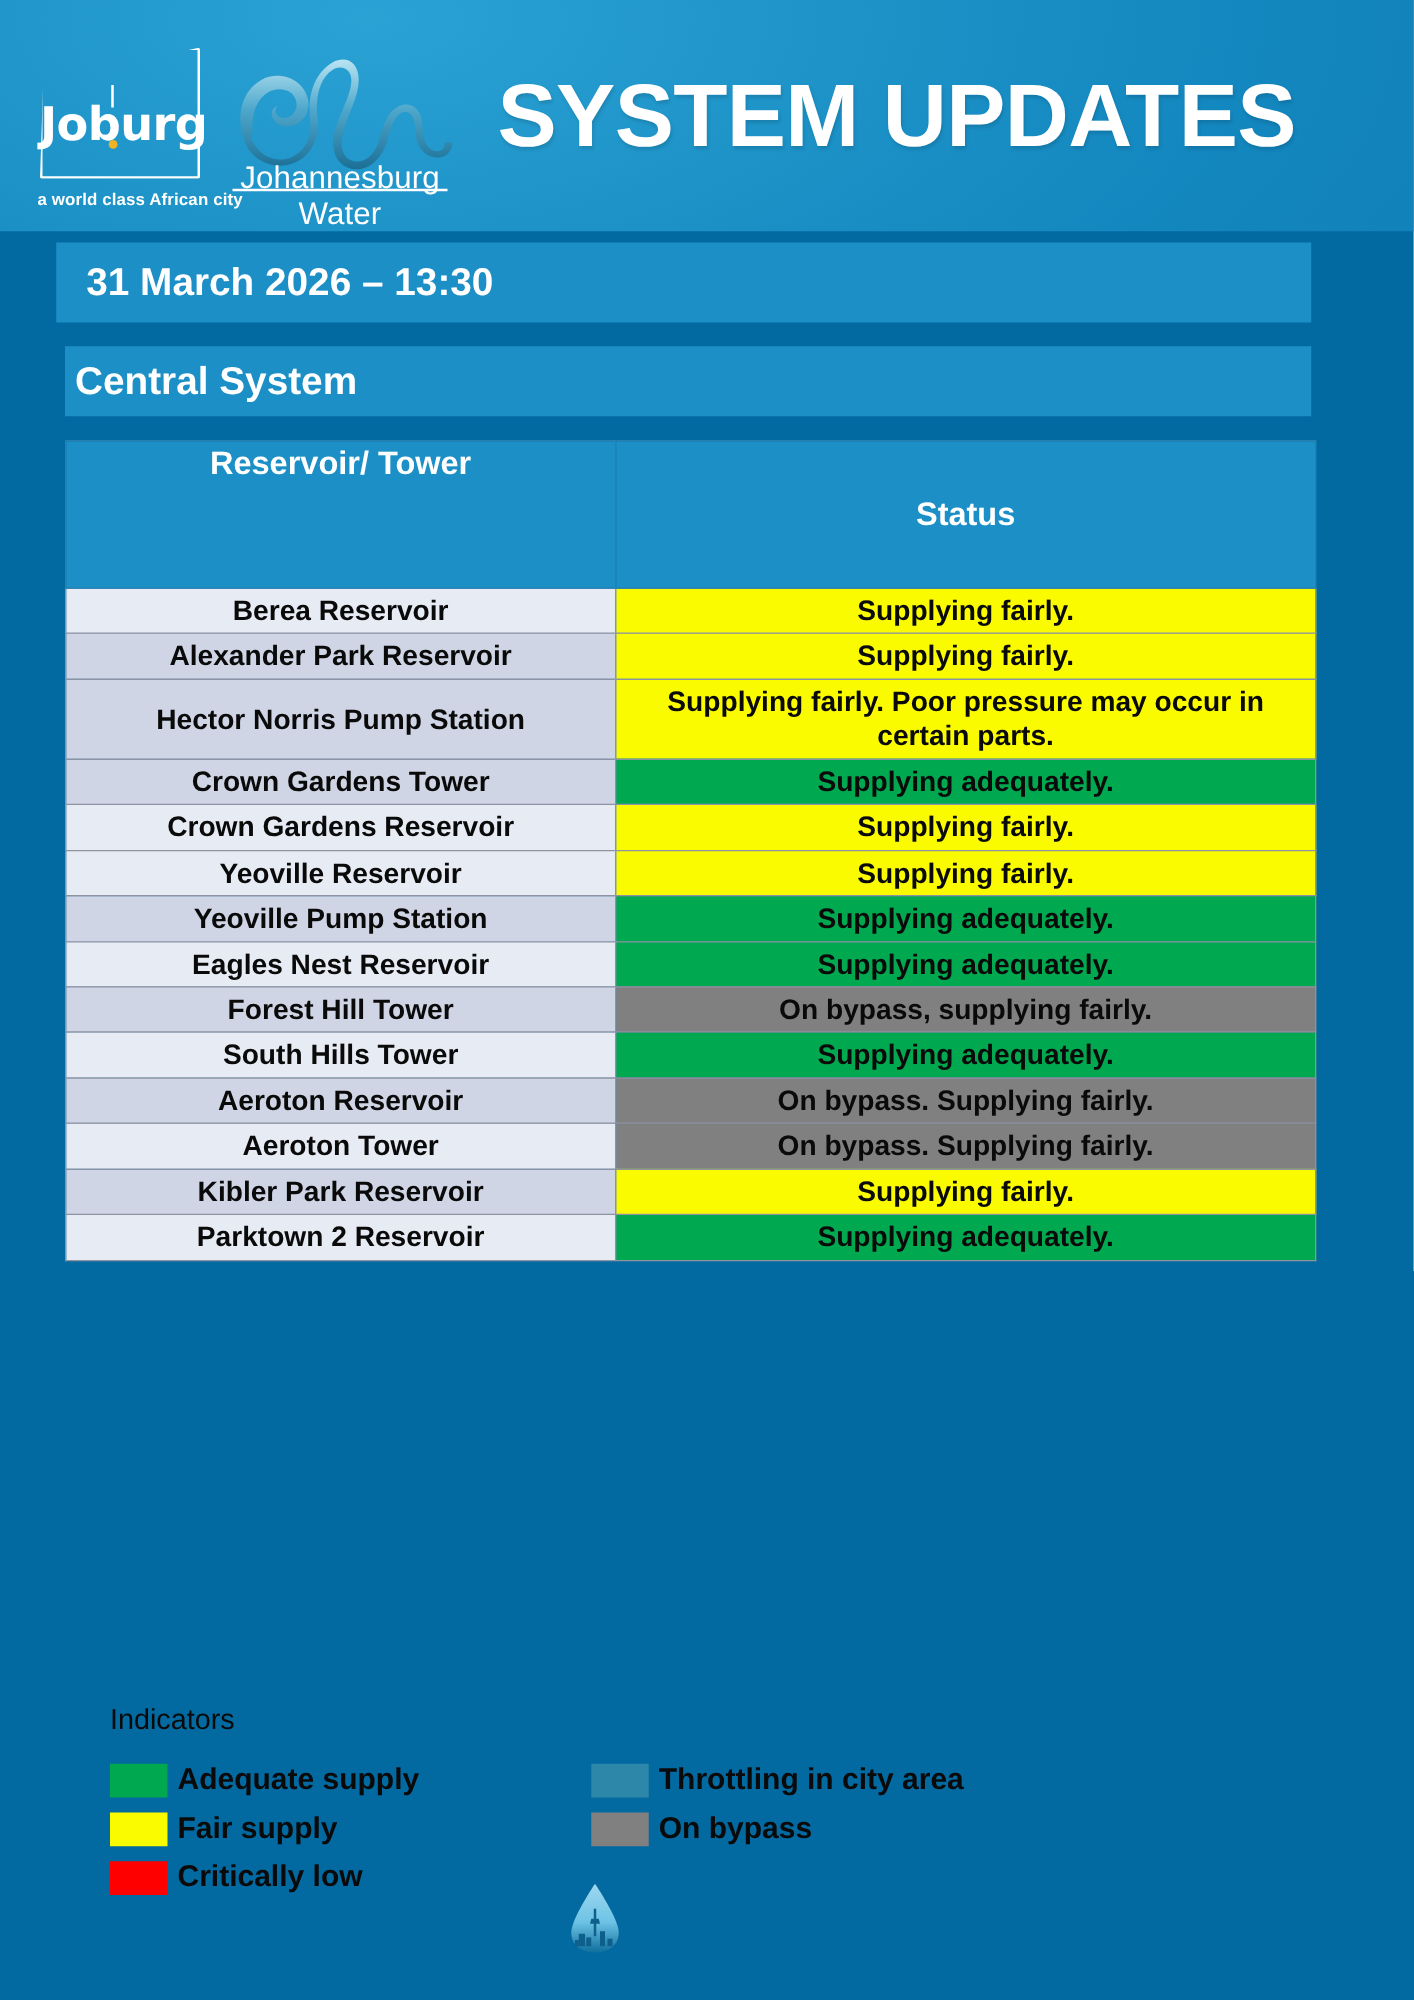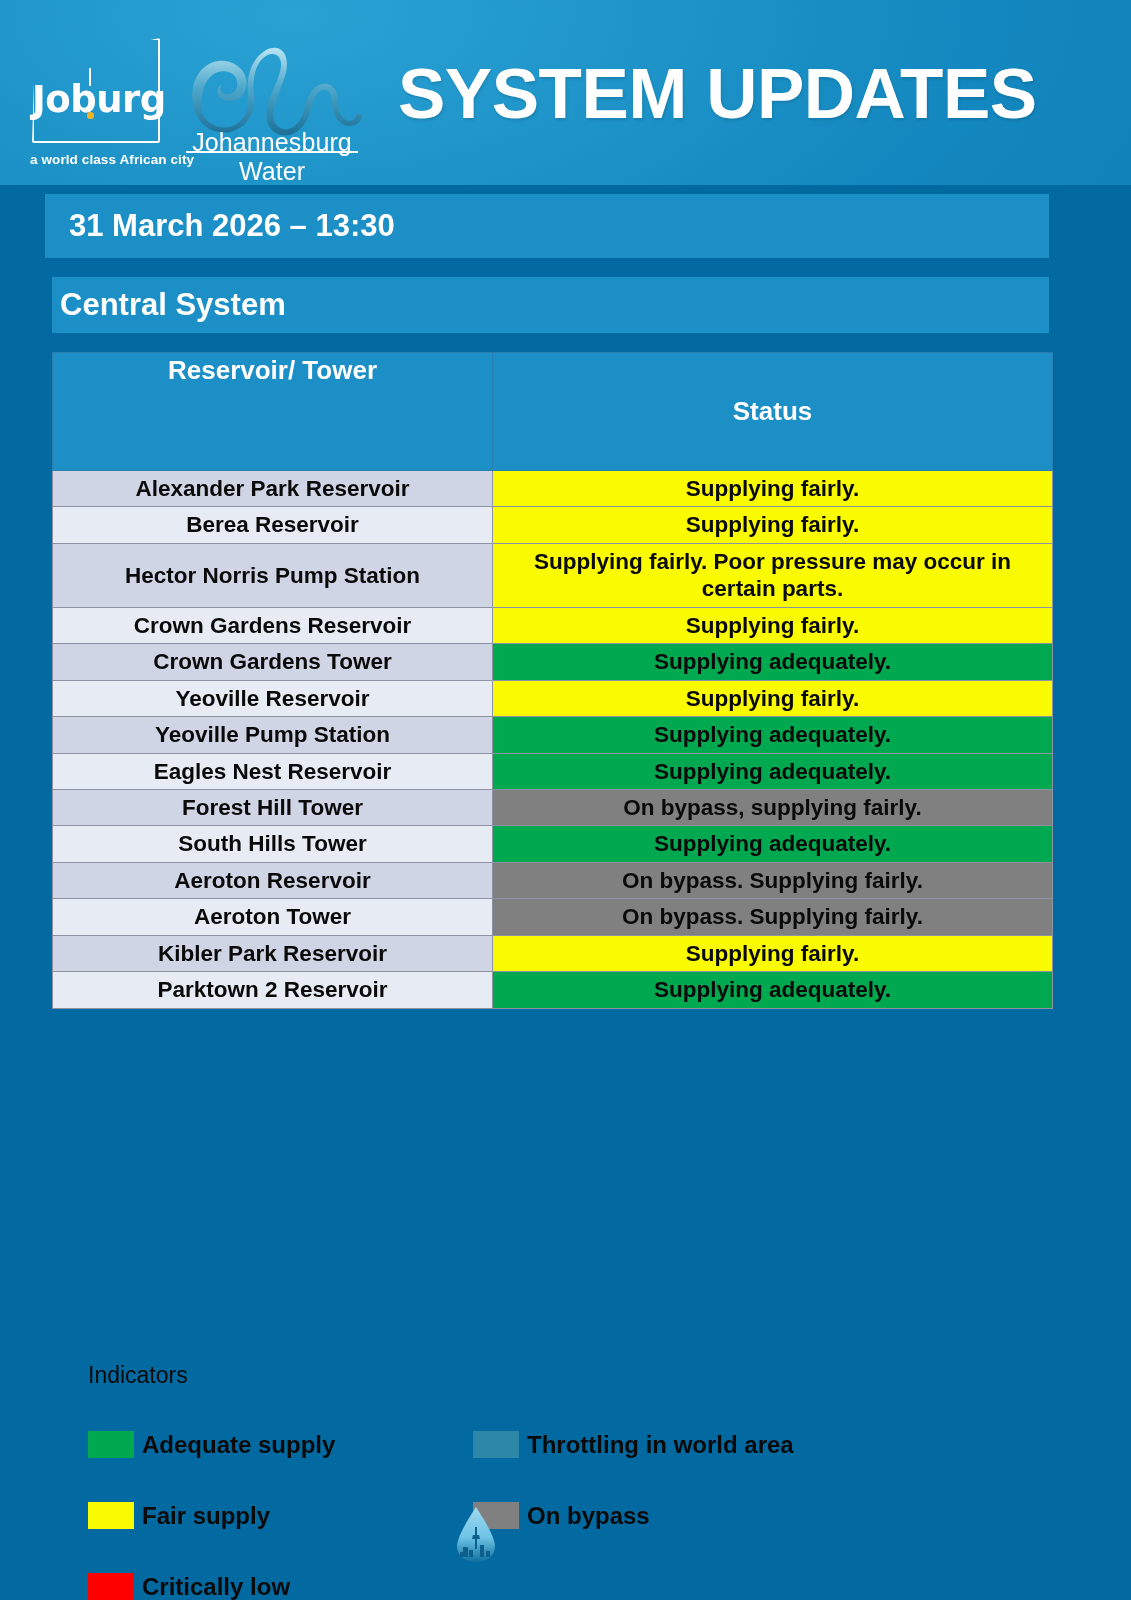--- a/index.html
+++ b/index.html
@@ -167,23 +167,22 @@
     font-size: 23px;
     font-weight: 400;
     color: #0a0a0a;
     margin-bottom: 10px;
   }
   .legend-cols { display: flex; }
   .legend-col-left  { width: 385px; }
   .legend-col-right { width: 460px; }
   .legend-row {
     display: flex;
-    align-items: flex-start;
+    align-items: flex-end;
     height: 39px;
-    margin-top: 32px;
   }
   .swatch {
     width: 46px; height: 27px;
     flex: 0 0 46px;
   }
   .legend-label {
     margin-left: 8px;
     font-size: 24px;
     font-weight: 700;
     color: #0a0a0a;
@@ -261,38 +260,38 @@
           <col class="c2">
         </colgroup>
       <thead>
         <tr>
           <th>Reservoir/ Tower</th>
           <th class="th-status">Status</th>
         </tr>
       </thead>
       <tbody id="tbody">
           <tr>
+            <td class="name-light">Berea Reservoir</td>
+            <td class="st-yellow">Supplying fairly.</td>
+          </tr>
+          <tr>
             <td class="name-dark">Alexander Park Reservoir</td>
-            <td class="st-yellow">Supplying fairly.</td>
-          </tr>
-          <tr>
-            <td class="name-light">Berea Reservoir</td>
             <td class="st-yellow">Supplying fairly.</td>
           </tr>
           <tr>
             <td class="name-dark">Hector Norris Pump Station</td>
             <td class="st-yellow">Supplying fairly. Poor pressure may occur in certain parts.</td>
           </tr>
           <tr>
+            <td class="name-dark">Crown Gardens Tower</td>
+            <td class="st-green">Supplying adequately.</td>
+          </tr>
+          <tr>
             <td class="name-light">Crown Gardens Reservoir</td>
             <td class="st-yellow">Supplying fairly.</td>
-          </tr>
-          <tr>
-            <td class="name-dark">Crown Gardens Tower</td>
-            <td class="st-green">Supplying adequately.</td>
           </tr>
           <tr>
             <td class="name-light">Yeoville Reservoir</td>
             <td class="st-yellow">Supplying fairly.</td>
           </tr>
           <tr>
             <td class="name-dark">Yeoville Pump Station</td>
             <td class="st-green">Supplying adequately.</td>
           </tr>
           <tr>
@@ -340,21 +339,21 @@
             <div class="legend-label">Fair supply</div>
           </div>
           <div class="legend-row">
             <div class="swatch" style="background: rgb(254, 0, 0);"></div>
             <div class="legend-label">Critically low</div>
           </div>
         </div>
       <div class="legend-col-right" id="legend-right">
           <div class="legend-row">
             <div class="swatch" style="background: rgb(45, 135, 168);"></div>
-            <div class="legend-label">Throttling in world area</div>
+            <div class="legend-label">Throttling in city area</div>
           </div>
           <div class="legend-row">
             <div class="swatch" style="background: rgb(128, 128, 128);"></div>
             <div class="legend-label">On bypass</div>
           </div>
         </div>
     </div>
   </div>
 
   <div class="footer">

